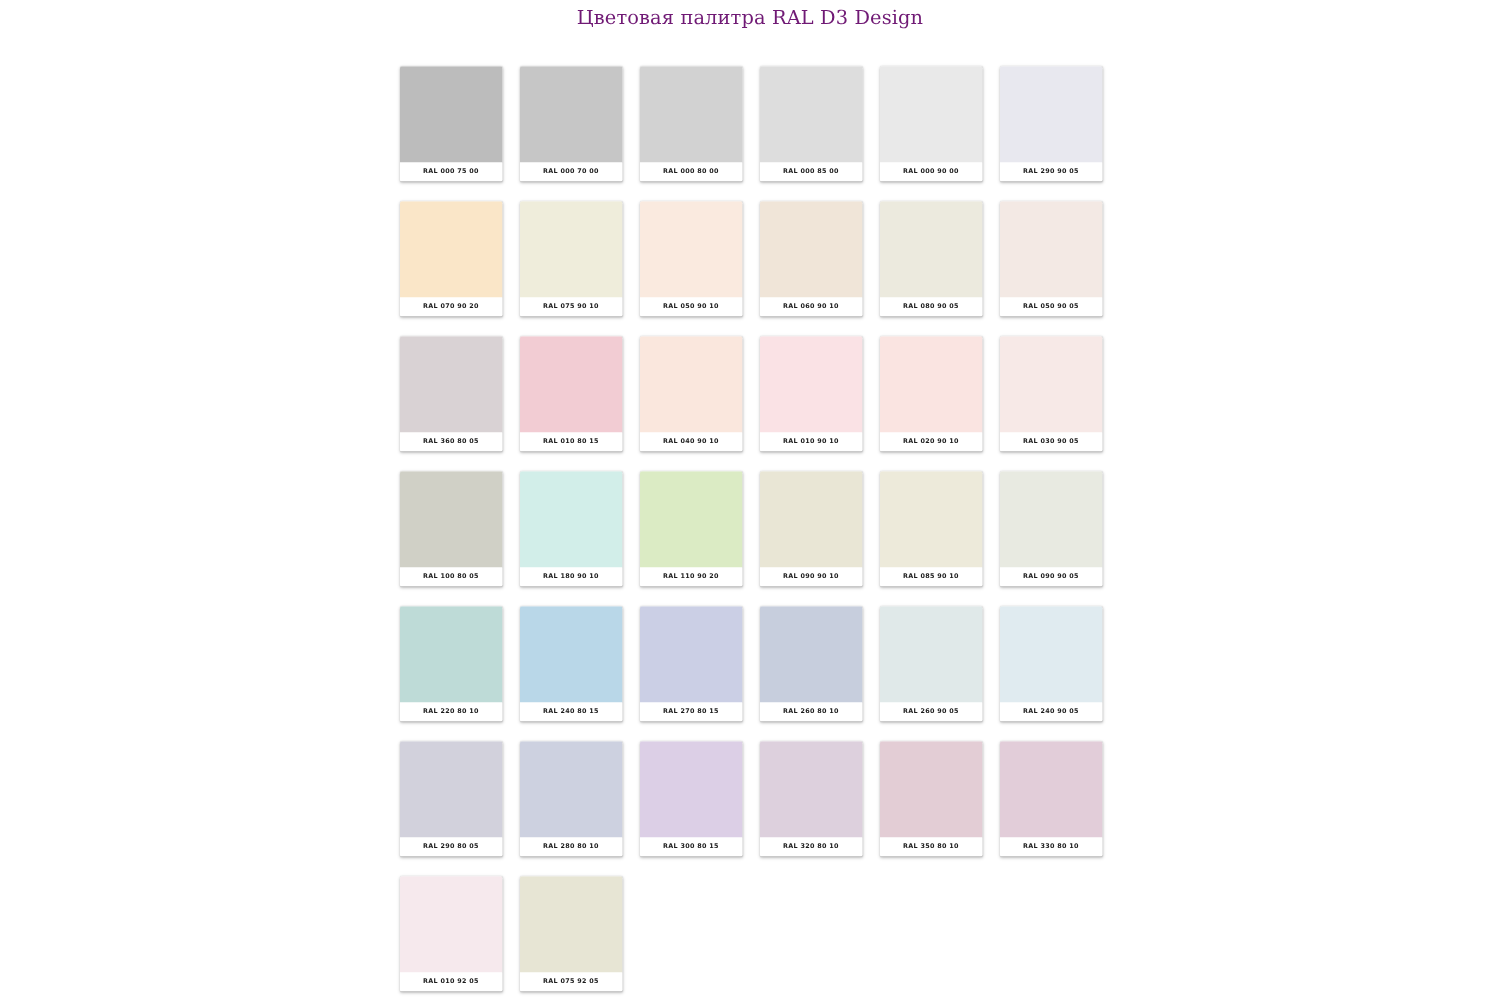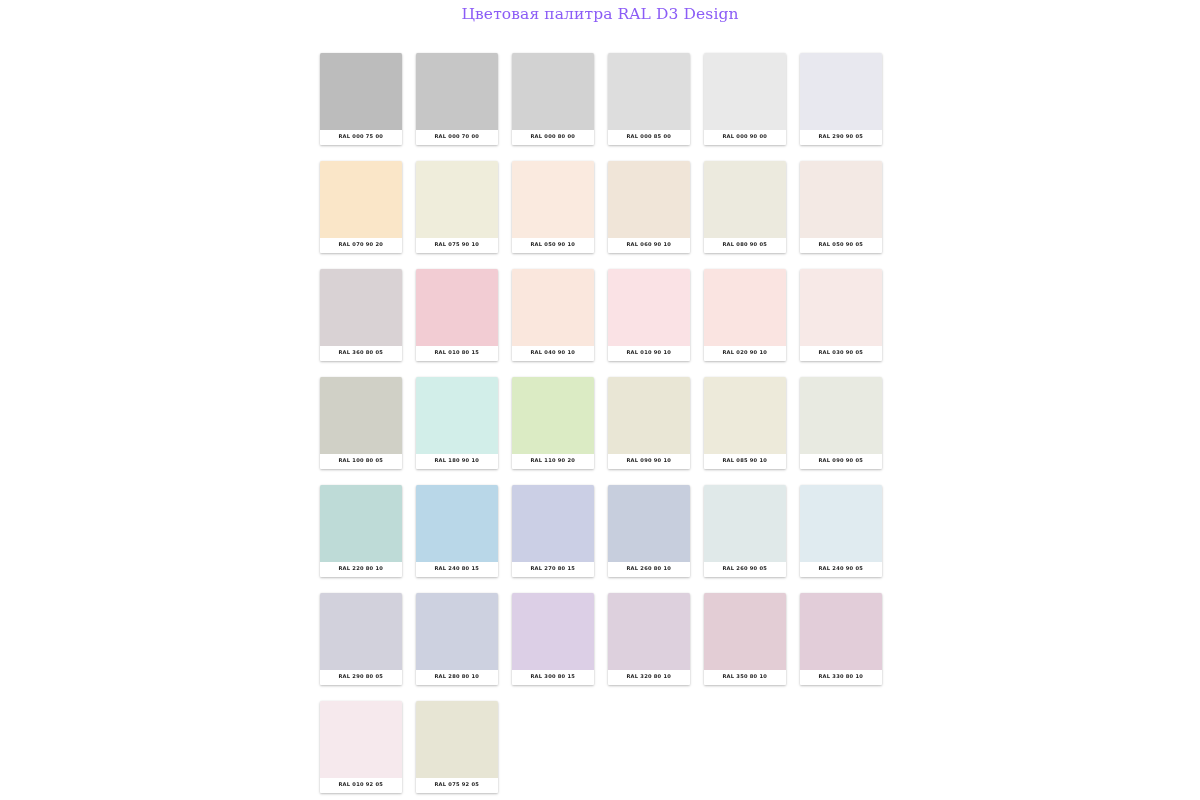--- a/index.html
+++ b/index.html
@@ -39,21 +39,21 @@
     line-height: 20px;
     color: #1a1f33;
     letter-spacing: 0.1px;
     margin: 0;
   }
   .subtitle {
     font-family: "DejaVu Serif", serif;
     font-weight: normal;
     font-size: 15.5px;
     line-height: 20px;
-    color: #8b5cf6;
+    color: #701a75;
     letter-spacing: 0.1px;
     margin: 0;
     padding-top: 1px;
   }
 
   
   .grid {
     position: absolute;
     left: 320px;
     top: 53px;

